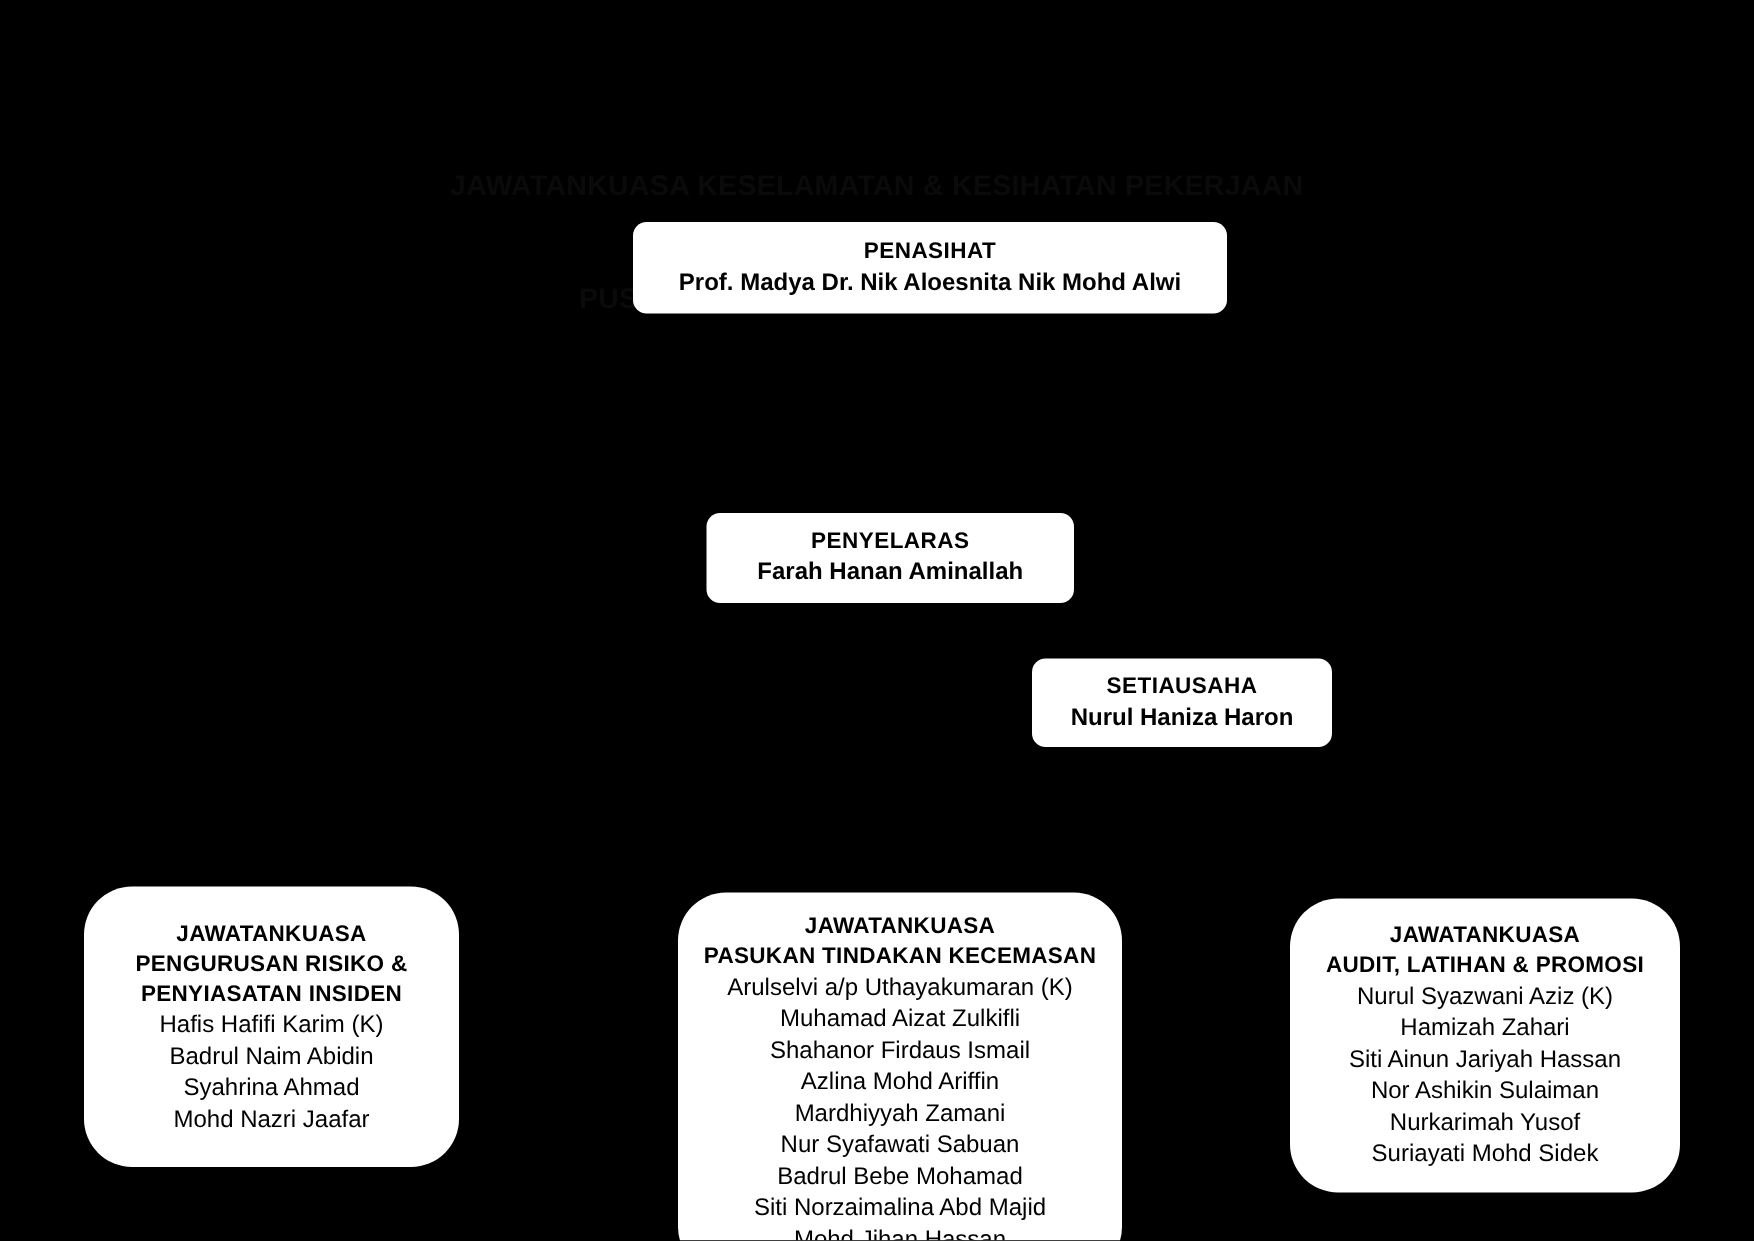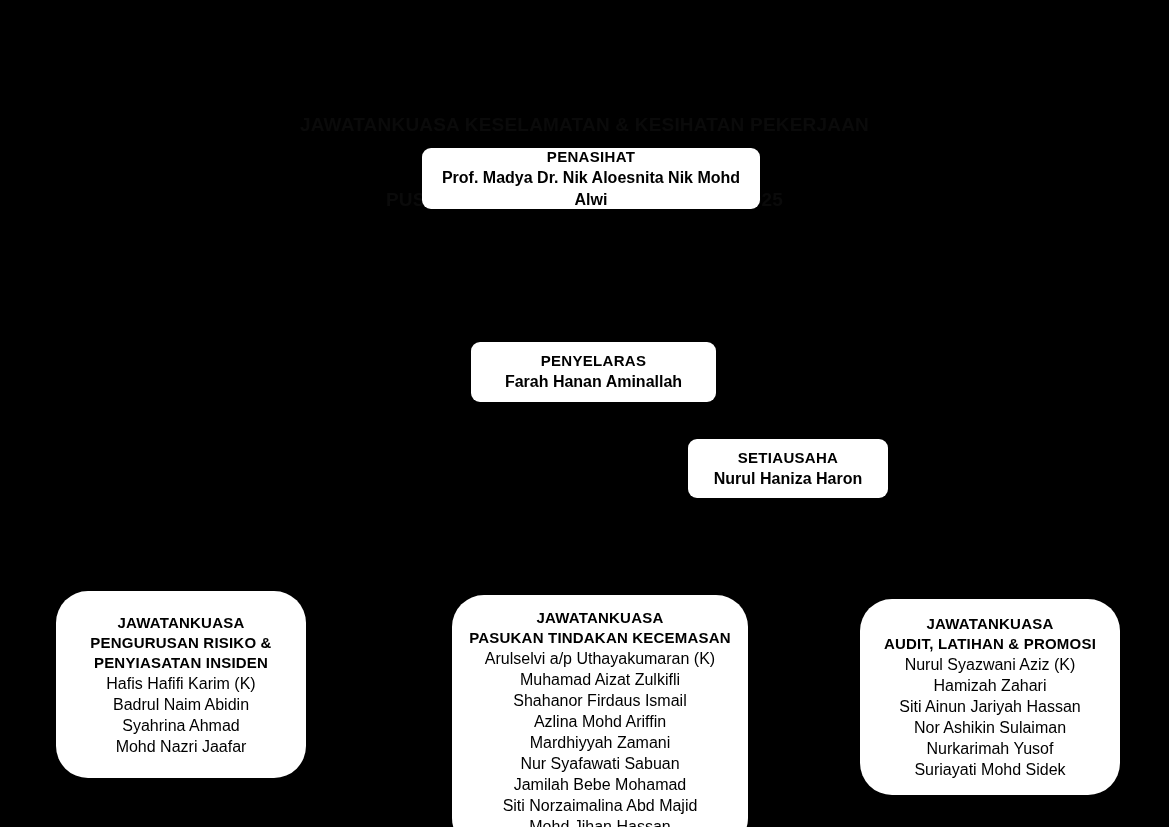--- a/index.html
+++ b/index.html
@@ -72,21 +72,21 @@
     letter-spacing: 0.2px;
   }
   .comm-member {
     font-weight: normal;
     font-size: 16px;
     line-height: 21px;
     white-space: nowrap;
   }
 
   
-  #node-penasihat   { left: 422px; top: 148px; width: 338px; height: 61px; }
+  #node-penasihat   { left: 422px; top: 148px; width: 396px; height: 61px; }
   #node-penyelia    { left: 478px; top: 232px; width: 217px; height: 61px; }
   #node-penyelaras  { left: 471px; top: 342px; width: 245px; height: 60px; }
   #node-setiausaha  { left: 688px; top: 439px; width: 200px; height: 59px; }
 
   #node-committee-risiko { left: 56px;  top: 549px; width: 250px; height: 187px; }
   #node-committee-ptk    { left: 452px; top: 553px; width: 296px; height: 255px; }
   #node-committee-audit  { left: 860px; top: 557px; width: 260px; height: 196px; }
 </style>
 </head>
 <body>
@@ -126,21 +126,21 @@
 
   <div class="node committee" id="node-committee-ptk">
     <div class="comm-heading">JAWATANKUASA</div>
     <div class="comm-heading">PASUKAN TINDAKAN KECEMASAN</div>
     <div class="comm-member">Arulselvi a/p Uthayakumaran (K)</div>
     <div class="comm-member">Muhamad Aizat Zulkifli</div>
     <div class="comm-member">Shahanor Firdaus Ismail</div>
     <div class="comm-member">Azlina Mohd Ariffin</div>
     <div class="comm-member">Mardhiyyah Zamani</div>
     <div class="comm-member">Nur Syafawati Sabuan</div>
-    <div class="comm-member">Jamilah Bebe Mohamad</div>
+    <div class="comm-member">Badrul Bebe Mohamad</div>
     <div class="comm-member">Siti Norzaimalina Abd Majid</div>
     <div class="comm-member">Mohd Jihan Hassan</div>
   </div>
 
   <div class="node committee" id="node-committee-audit">
     <div class="comm-heading">JAWATANKUASA</div>
     <div class="comm-heading">AUDIT, LATIHAN &amp; PROMOSI</div>
     <div class="comm-member">Nurul Syazwani Aziz (K)</div>
     <div class="comm-member">Hamizah Zahari</div>
     <div class="comm-member">Siti Ainun Jariyah Hassan</div>

